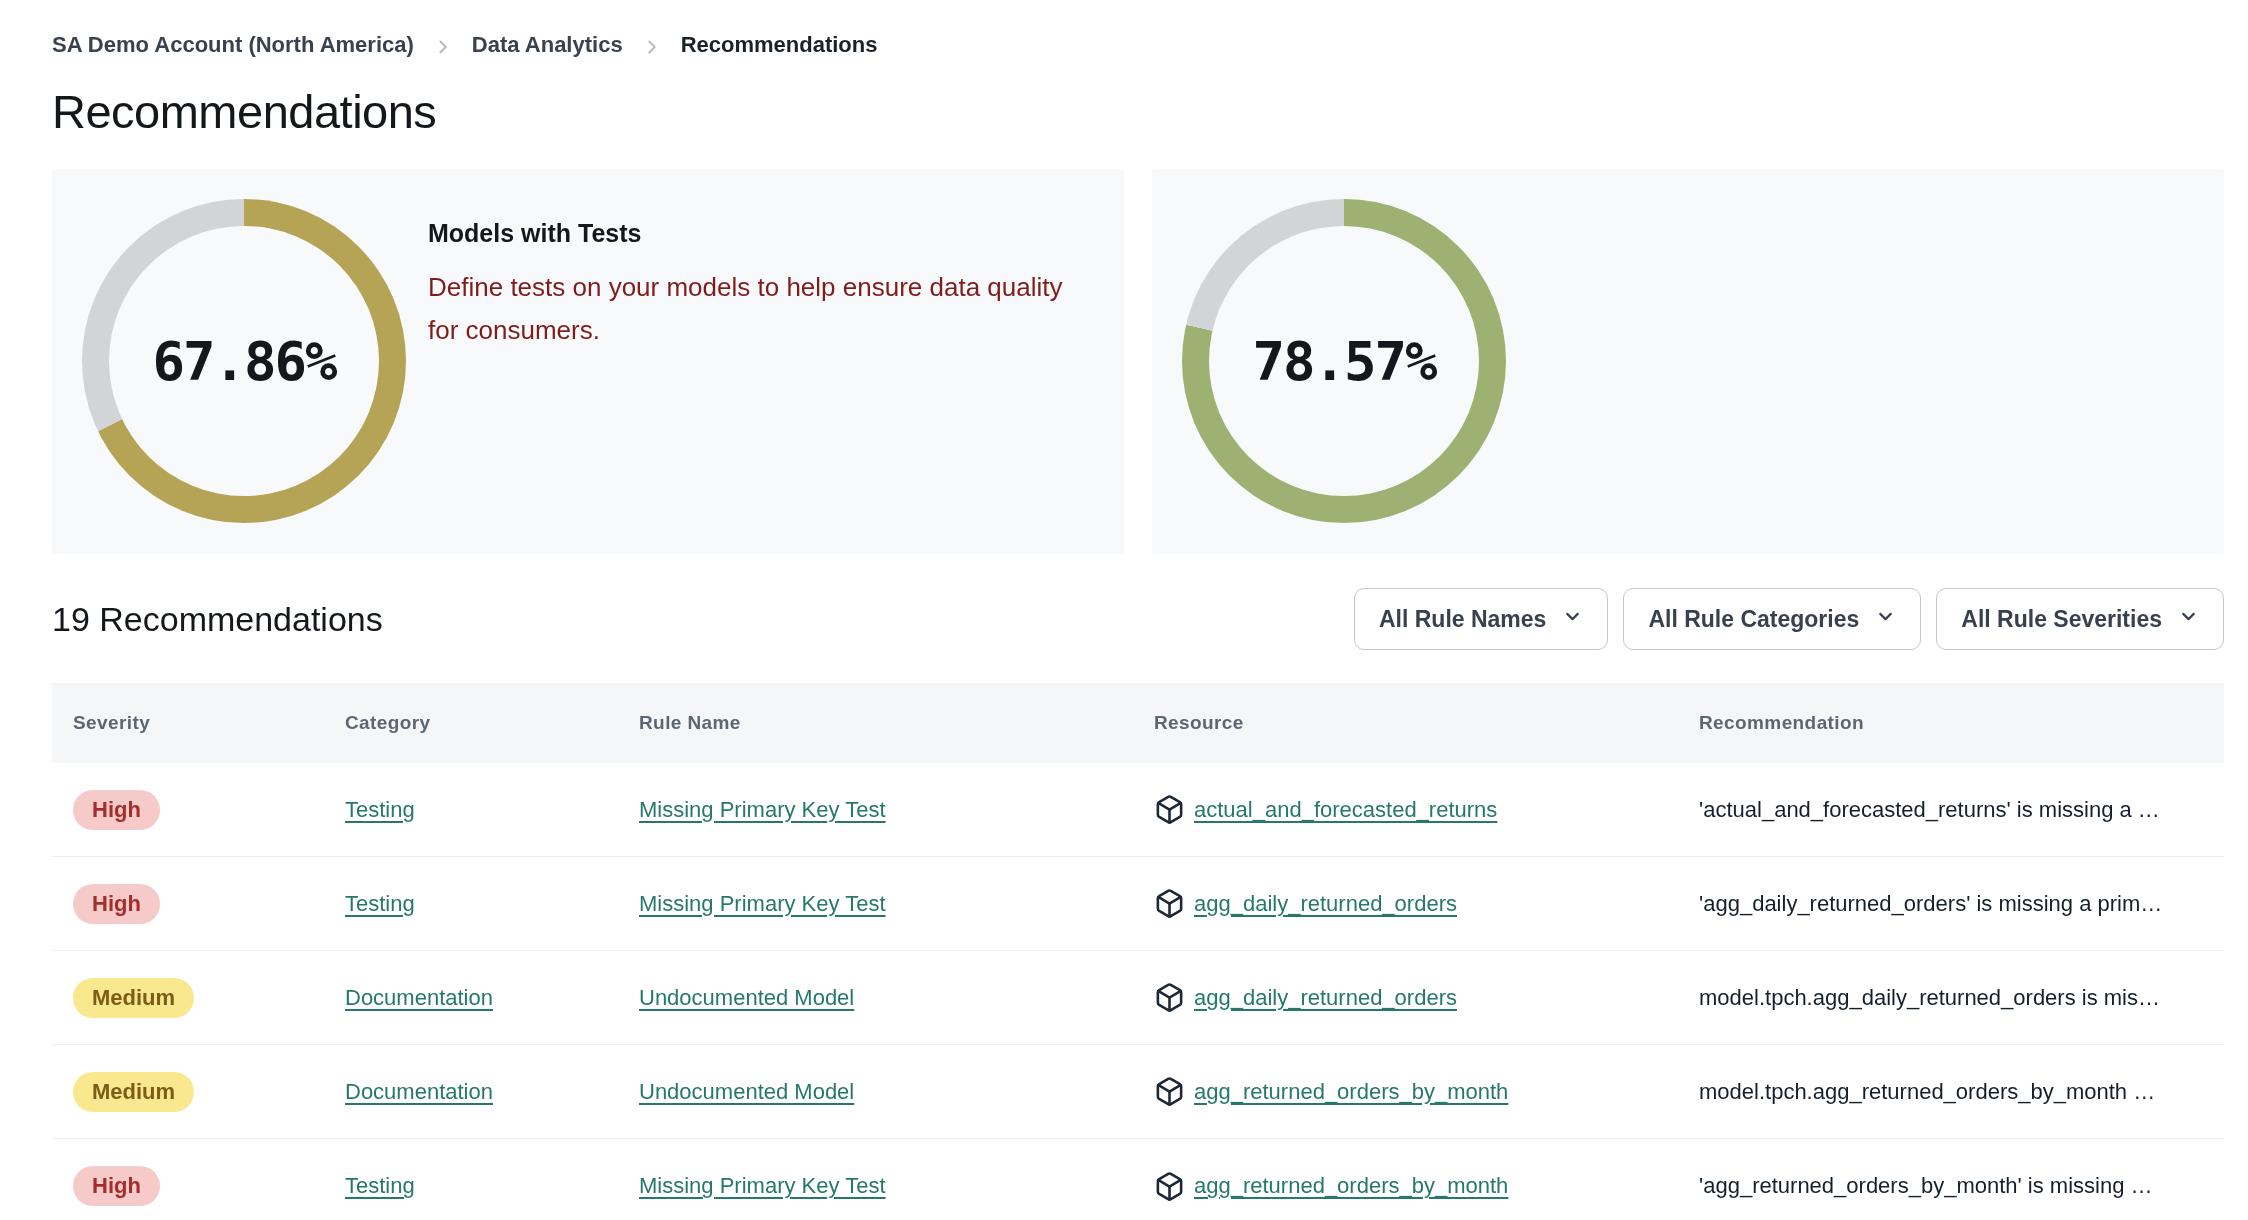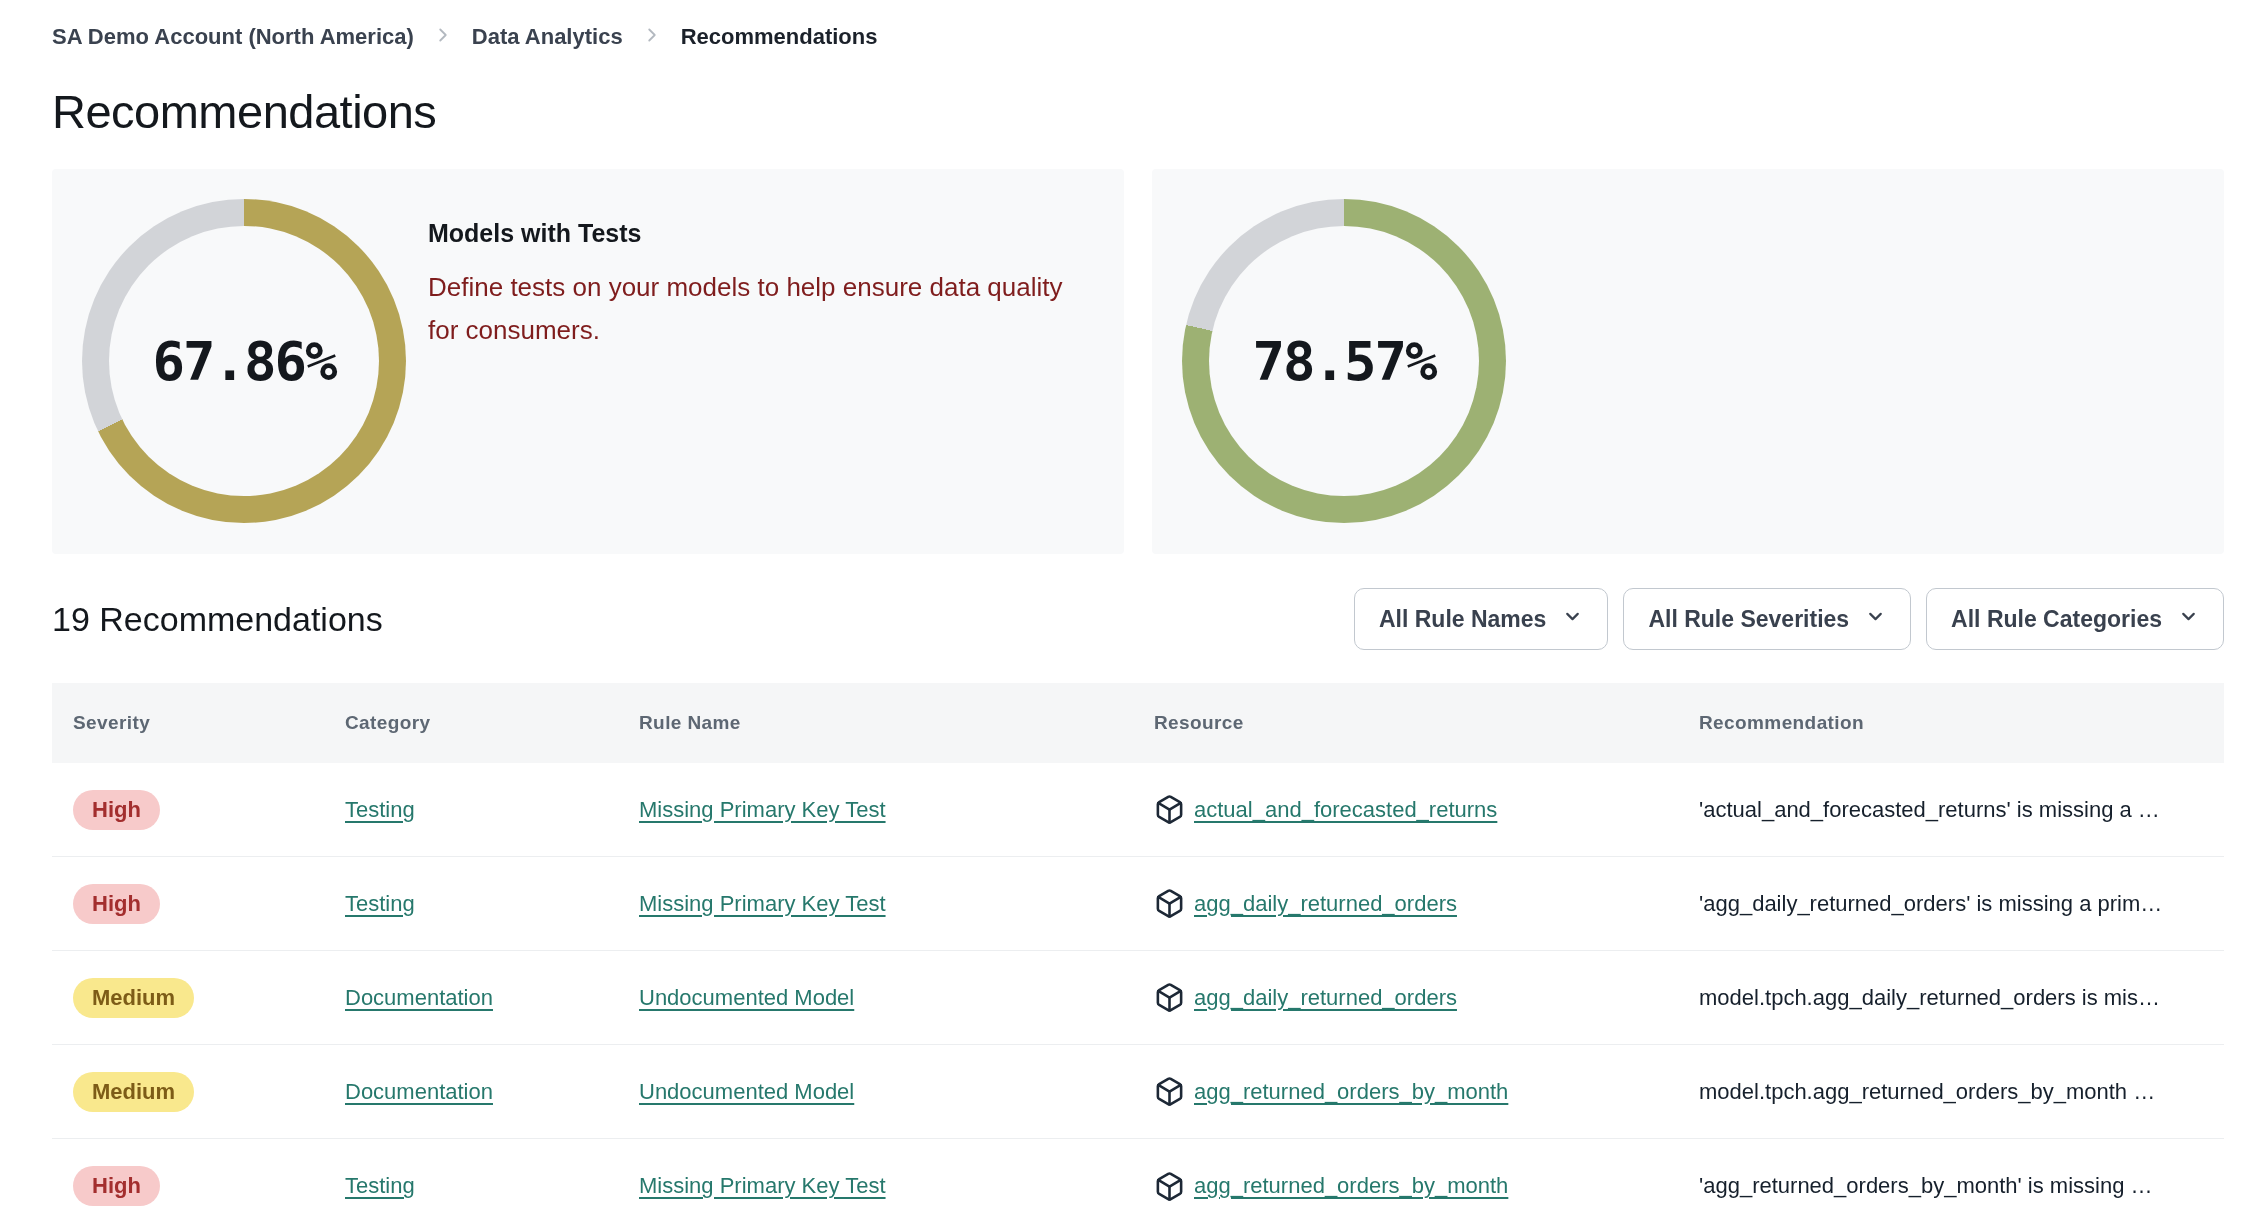--- a/index.html
+++ b/index.html
@@ -5,21 +5,21 @@
   * { box-sizing: border-box; }
   html,body { margin:0; padding:0; }
   body {
     width:2248px; height:1220px; overflow:hidden;
     background:#ffffff; color:#16202c;
     font-family:"Liberation Sans", sans-serif;
   }
   .page { padding:24px 24px 0 52px; }
 
   
-  .breadcrumb { display:flex; align-items:flex-start; gap:18px; height:34px; }
+  .breadcrumb { display:flex; align-items:flex-end; gap:18px; height:34px; }
   .crumb { font-size:22px; font-weight:600; color:#3a424f; text-decoration:none; cursor:pointer; }
   .crumb-current { font-size:22px; font-weight:700; color:#1b212a; }
   .bc-sep { display:flex; align-items:center; }
 
   
   h1.page-title { margin:26px 0 0 0; font-size:47px; font-weight:500; color:#14181d; letter-spacing:-0.5px; }
 
   
   .cards { display:flex; gap:28px; margin-top:30px; }
   .card { width:1072px; height:385px; background:#f8f9fa; border-radius:4px; display:flex; padding:30px; }
@@ -107,29 +107,29 @@
     <div class="filters">
       <button class="filter-btn">
         <span>All Rule Names</span>
         <span>
           <svg width="21" height="21" viewBox="0 0 24 24" fill="none" stroke="#39414e" stroke-width="2.5" stroke-linecap="round" stroke-linejoin="round">
               <polyline points="6 9 12 15 18 9"></polyline>
             </svg>
         </span>
       </button>
       <button class="filter-btn">
-        <span>All Rule Severities</span>
+        <span>All Rule Categories</span>
         <span>
           <svg width="21" height="21" viewBox="0 0 24 24" fill="none" stroke="#39414e" stroke-width="2.5" stroke-linecap="round" stroke-linejoin="round">
               <polyline points="6 9 12 15 18 9"></polyline>
             </svg>
         </span>
       </button>
       <button class="filter-btn">
-        <span>All Rule Categories</span>
+        <span>All Rule Severities</span>
         <span>
           <svg width="21" height="21" viewBox="0 0 24 24" fill="none" stroke="#39414e" stroke-width="2.5" stroke-linecap="round" stroke-linejoin="round">
               <polyline points="6 9 12 15 18 9"></polyline>
             </svg>
         </span>
       </button>
     </div>
   </div>
 
   <div class="table">

